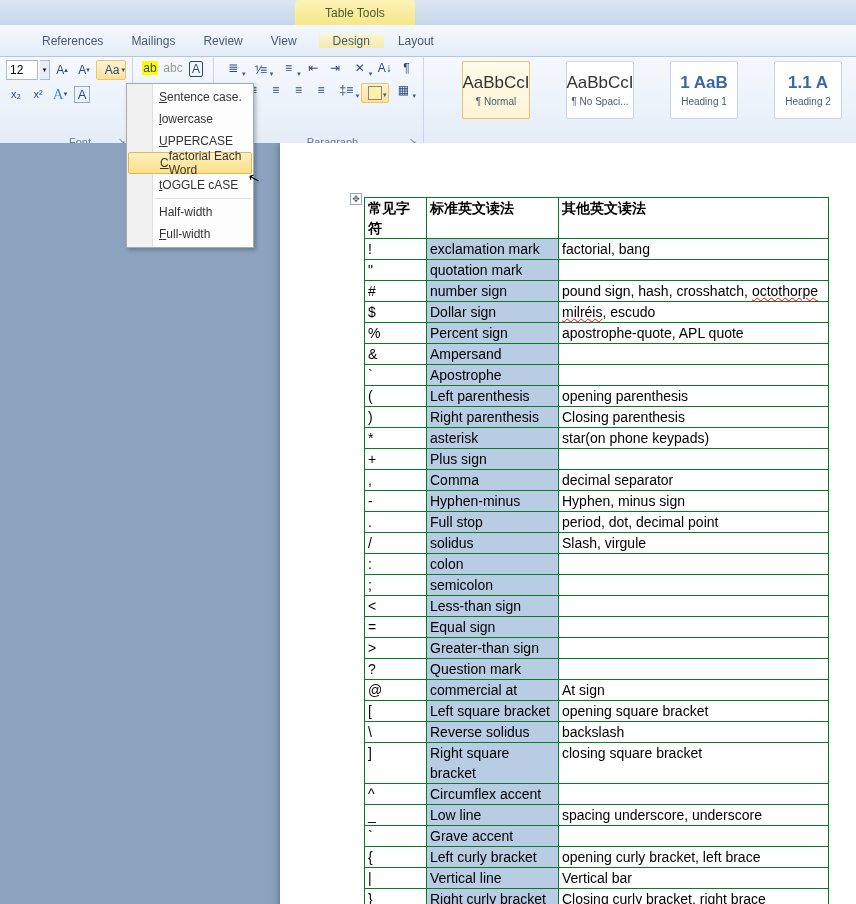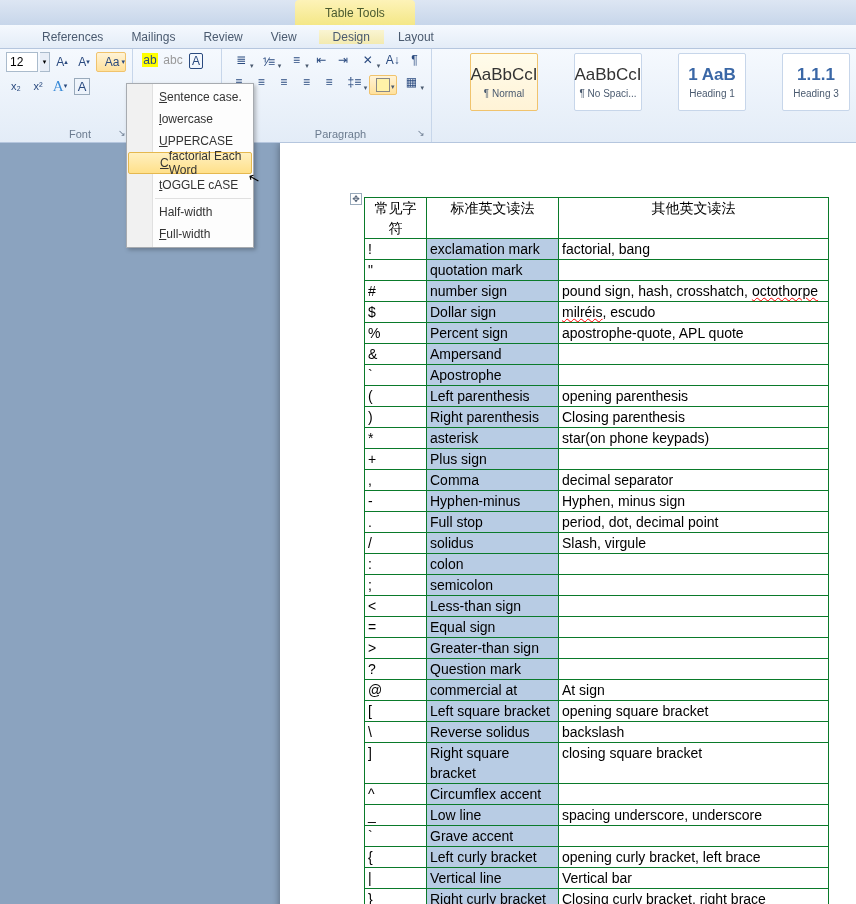--- a/index.html
+++ b/index.html
@@ -4,21 +4,21 @@
 <style>
 * { box-sizing: border-box; margin: 0; padding: 0; font-family: "Segoe UI", Tahoma, sans-serif; }
 body { background: #fff; width: 856px; height: 904px; overflow: hidden; position: relative; }
 
 
 .title-bar { height: 25px; background: linear-gradient(to bottom, #dde6f3, #c7d6ea); display: flex; align-items: center; position: relative; }
 .title-center { position: absolute; left: 0; right: 0; text-align: center; font-size: 12px; color: #4a5a6f; }
 .table-tools { position: absolute; left: 295px; top: 0; height: 25px; background: linear-gradient(to bottom, #fdf3b8, #f4e787); padding: 0 30px; display: flex; align-items: center; font-size: 12px; color: #4a5a2f; border-top-left-radius: 4px; border-top-right-radius: 4px; }
 
 
-.tabs { height: 24px; background: linear-gradient(to bottom, #f5f9fe, #e3ecf7); border-bottom: 1px solid #b5c6de; display: flex; align-items: center; font-size: 12px; color: #4a5a6f; }
+.tabs { height: 32px; background: linear-gradient(to bottom, #f5f9fe, #e3ecf7); border-bottom: 1px solid #b5c6de; display: flex; align-items: center; font-size: 12px; color: #4a5a6f; }
 .tab { padding: 0 14px; cursor: default; }
 .tab.design { background: linear-gradient(to bottom, #faf5d3, #f3eab0); }
 .ribbon { height: 94px; background: linear-gradient(to bottom, #f5f9fe, #e3ecf7); border-bottom: 1px solid #b5c6de; display: flex; font-size: 11px; }
 
 
 .group { border-right: 1px solid #c7d6ea; padding: 3px 6px 0; display: flex; flex-direction: column; position: relative; }
 .group-label { position: absolute; bottom: 2px; left: 0; right: 0; text-align: center; font-size: 11px; color: #6b7b8f; padding-left: 28px; }
 .group-launcher { position: absolute; bottom: 4px; right: 4px; width: 10px; height: 10px; font-size: 9px; color: #6b7b8f; }
 
 
@@ -58,21 +58,21 @@
 .style-preview { font-size: 17px; color: #333; }
 .style-preview.heading { color: #3a67a6; font-weight: bold; }
 .style-name { font-size: 10px; color: #4a5a6f; margin-top: 3px; }
 
 
 .doc-area { position: absolute; left: 0; right: 0; top: 143px; bottom: 0; background: #8ba3bf; overflow: hidden; }
 .page { position: absolute; left: 280px; top: 0; width: 576px; height: 900px; background: #fff; box-shadow: 0 0 8px rgba(0,0,0,0.4); }
 .table-anchor { position: absolute; left: 70px; top: 50px; width: 12px; height: 12px; border: 1px solid #9ab; display: flex; align-items: center; justify-content: center; font-size: 9px; color: #4a5a6f; }
 .wtable { position: absolute; left: 84px; top: 54px; border-collapse: collapse; font-family: "Times New Roman", SimSun, serif; font-size: 14px; }
 .wtable th, .wtable td { border: 1px solid #0a7a2a; padding: 0 3px; vertical-align: top; line-height: 20px; }
-.wtable th { font-weight: normal; text-align: center; background: #fff; }
+.wtable th { font-weight: bold; text-align: left; background: #fff; }
 .wtable .c1 { width: 62px; }
 .wtable .c2 { width: 132px; background: #b8cce4; color: #000; }
 .wtable .c3 { width: 270px; }
 .wavy { text-decoration: underline wavy red; text-decoration-thickness: 1px; }
 .cursor-img { position: absolute; left: 248px; top: 170px; z-index: 200; font-size: 14px; color: #000; transform: rotate(-15deg); }
 </style>
 </head>
 <body>
 
 <div class="title-bar">
@@ -162,20 +162,24 @@
       <div class="style-preview">AaBbCcI</div>
       <div class="style-name">¶ Normal</div>
     </div>
     <div class="style-box">
       <div class="style-preview">AaBbCcI</div>
       <div class="style-name">¶ No Spaci...</div>
     </div>
     <div class="style-box">
       <div class="style-preview heading">1  AaB</div>
       <div class="style-name">Heading 1</div>
+    </div>
+    <div class="style-box">
+      <div class="style-preview heading">1.1  A</div>
+      <div class="style-name">Heading 2</div>
     </div>
     <div class="style-box">
       <div class="style-preview heading">1.1.1</div>
       <div class="style-name">Heading 3</div>
     </div>
   </div>
 </div>
 
 <div class="dropdown">
   <div class="dropdown-strip"></div>

